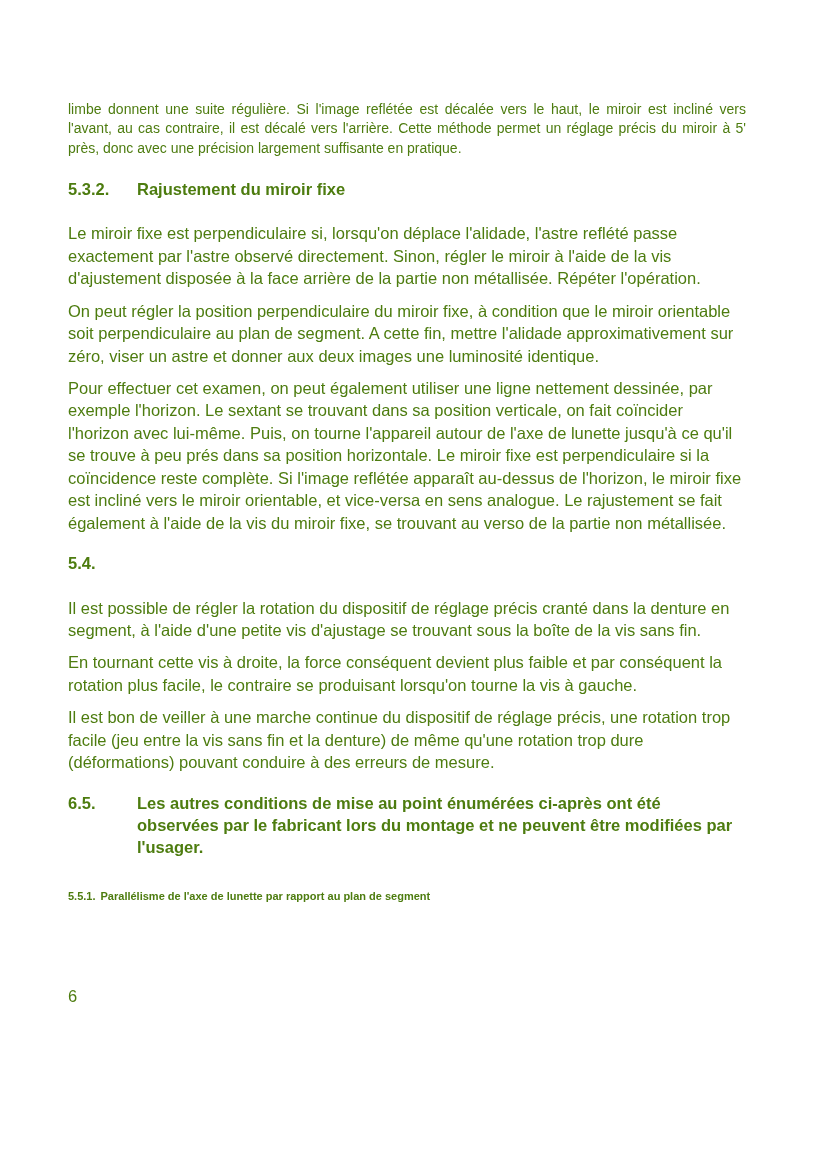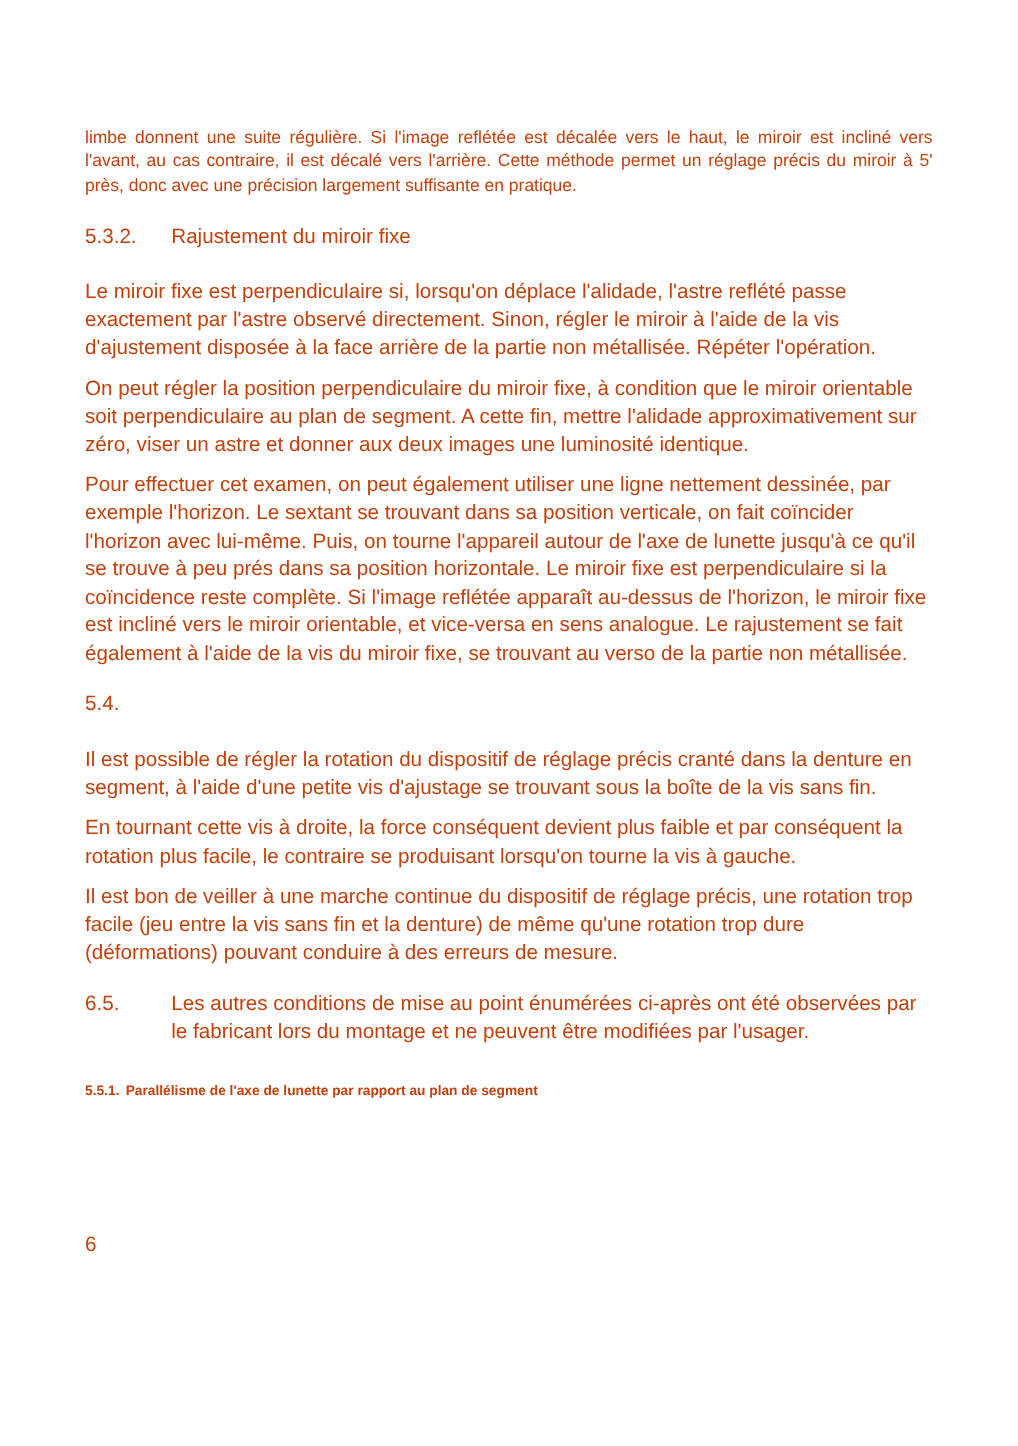--- a/index.html
+++ b/index.html
@@ -5,21 +5,21 @@
   html, body {
     margin: 0;
     padding: 0;
     background: #ffffff;
   }
   .page {
     position: relative;
     width: 814px;
     height: 1078px;
     background: #ffffff;
-    color: #c2410c;
+    color: #4d7c0f;
     font-family: "Liberation Sans", sans-serif;
     box-sizing: border-box;
     padding: 100px 68px 0 68px;
     overflow: hidden;
   }
   .intro-par {
     font-size: 14px;
     line-height: 1.38;
     text-align: justify;
     margin: 0 0 20px 0;
@@ -28,21 +28,21 @@
     font-size: 16.5px;
     line-height: 1.36;
     text-align: left;
     margin: 0 0 10px 0;
   }
   .heading {
     display: flex;
     align-items: flex-start;
     font-size: 16.5px;
     line-height: 1.36;
-    font-weight: normal;
+    font-weight: bold;
     margin: 18px 0 22px 0;
   }
   .heading .num {
     flex: 0 0 69px;
   }
   .heading .title {
     flex: 1 1 auto;
   }
   .heading-inline {
     font-size: 11px;

